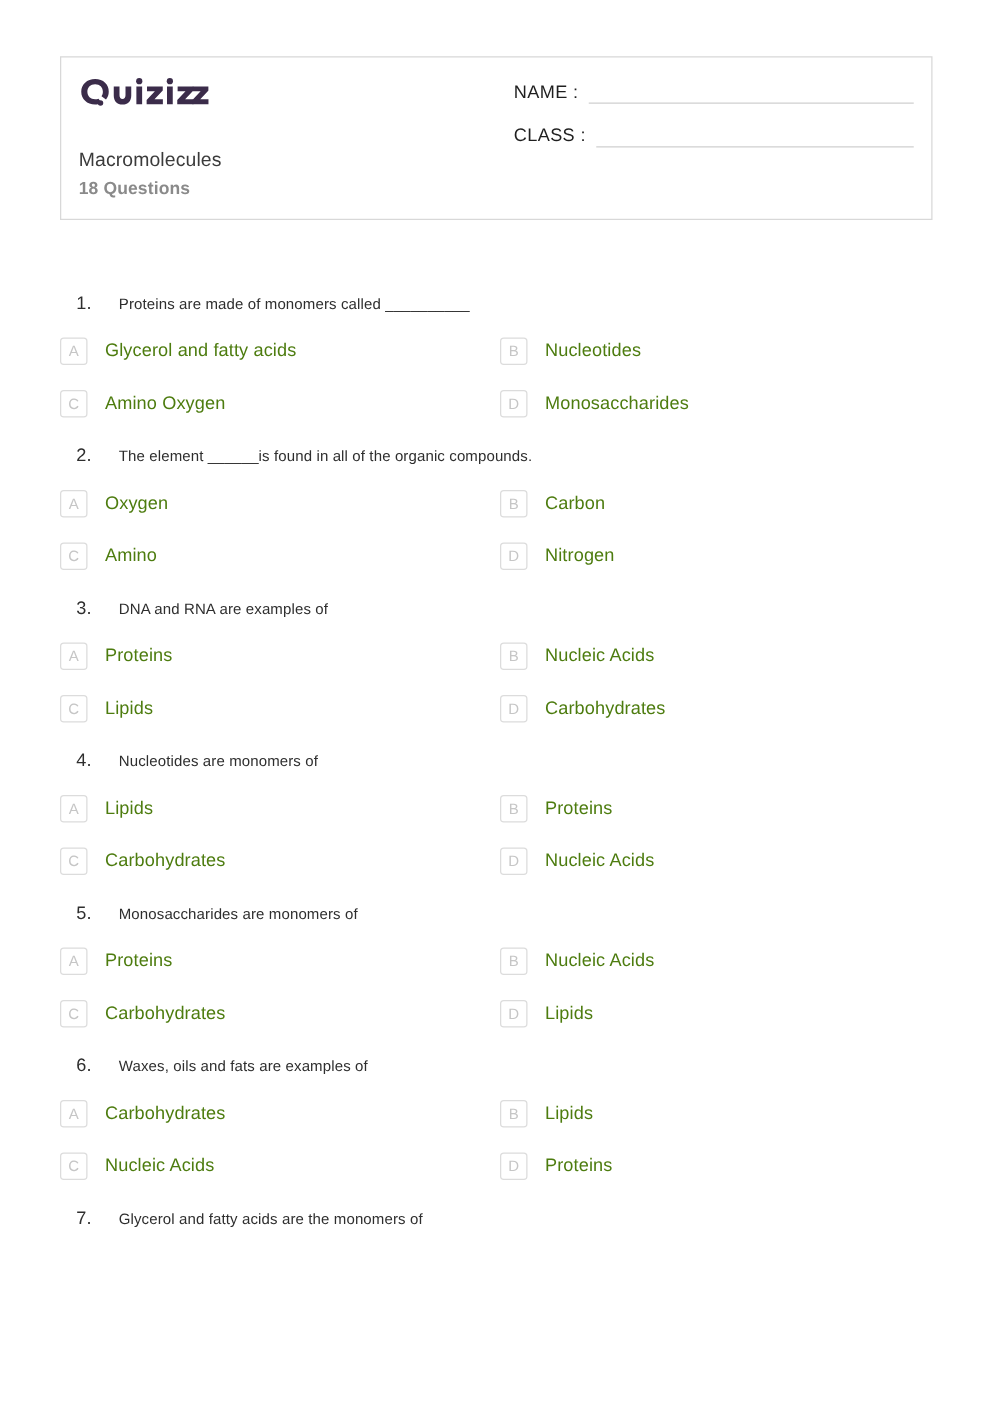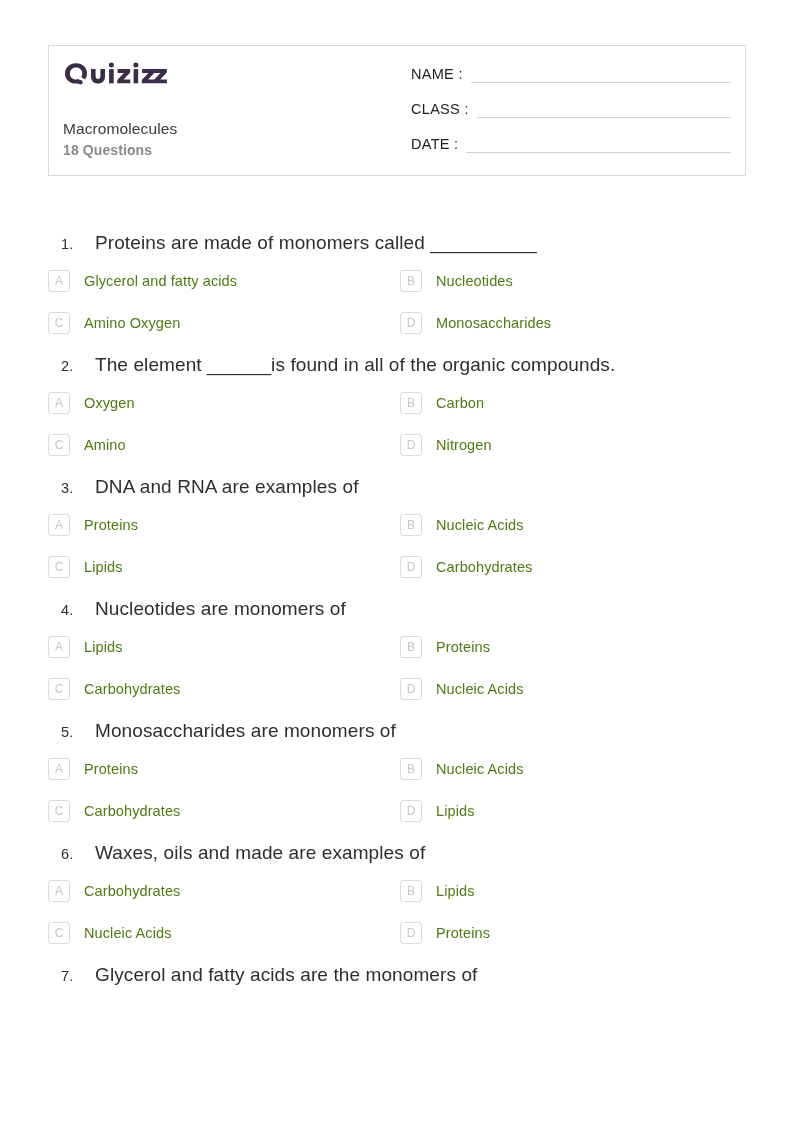--- a/index.html
+++ b/index.html
@@ -112,21 +112,21 @@
     height: 28px;
   }
   .q-number {
     width: 34px;
     flex: 0 0 34px;
     font-size: 14.5px;
     color: #2e2e2e;
     letter-spacing: 0.1px;
   }
   .q-text {
-    font-size: 19px;
+    font-size: 12px;
     color: #2e2e2e;
     letter-spacing: 0.1px;
     line-height: 22px;
   }
 
   .options-grid {
     margin-top: 10px;
     padding-left: 48px;
     display: grid;
     grid-template-columns: 352px 352px;
@@ -206,24 +206,20 @@
       <div class="field-row">
         <span class="field-label">NAME :</span>
         <span class="field-line"></span>
       </div>
 
       <div class="field-row">
         <span class="field-label">CLASS :</span>
         <span class="field-line"></span>
       </div>
 
-      <div class="field-row">
-        <span class="field-label">DATE  :</span>
-        <span class="field-line"></span>
-      </div>
 
     </div>
   </div>
 
   <div class="questions" id="questions-root">
       <div class="question-block">
         <div class="q-stem-row">
           <span class="q-number">1.</span>
           <span class="q-text">Proteins are made of monomers called __________</span>
         </div>
@@ -338,21 +334,21 @@
           </div>
           <div class="option">
             <span class="option-letter">D</span>
             <span class="option-text">Lipids</span>
           </div>
         </div>
       </div>
       <div class="question-block">
         <div class="q-stem-row">
           <span class="q-number">6.</span>
-          <span class="q-text">Waxes, oils and made are examples of</span>
+          <span class="q-text">Waxes, oils and fats are examples of</span>
         </div>
         <div class="options-grid">
           <div class="option">
             <span class="option-letter">A</span>
             <span class="option-text">Carbohydrates</span>
           </div>
           <div class="option">
             <span class="option-letter">B</span>
             <span class="option-text">Lipids</span>
           </div>

